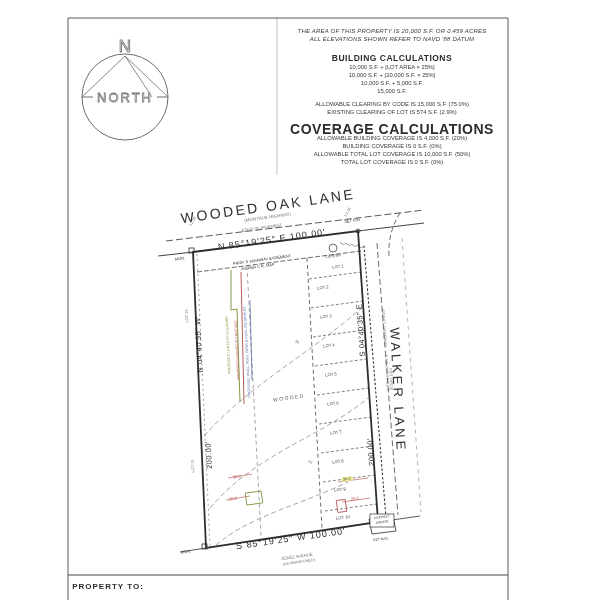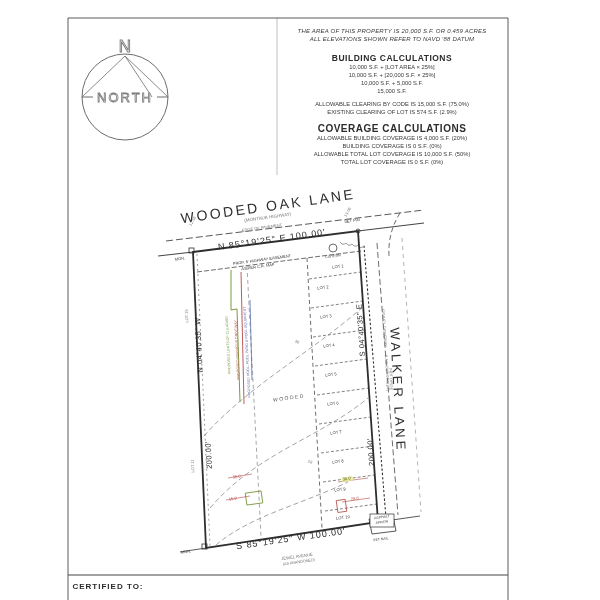--- a/index.html
+++ b/index.html
@@ -100,21 +100,21 @@
   <div class="t hand" style="left:392px;top:39px;font-size:6px;">ALL ELEVATIONS SHOWN REFER TO NAVD '88 DATUM</div>
 
   <div class="t ttl" style="left:392px;top:58px;font-size:8.5px;">BUILDING CALCULATIONS</div>
   <div class="t" style="left:392px;top:68px;font-size:5.8px;">10,000 S.F. + [LOT AREA × 25%]</div>
   <div class="t" style="left:392px;top:76px;font-size:5.8px;">10,000 S.F. + [20,000 S.F. × 25%]</div>
   <div class="t" style="left:392px;top:84px;font-size:5.8px;">10,000 S.F. + 5,000 S.F.</div>
   <div class="t" style="left:392px;top:92px;font-size:5.8px;">15,000 S.F.</div>
   <div class="t" style="left:392px;top:105px;font-size:5.8px;">ALLOWABLE CLEARING BY CODE IS 15,000 S.F. (75.0%)</div>
   <div class="t" style="left:392px;top:113px;font-size:5.8px;">EXISTING CLEARING OF LOT IS 574 S.F. (2.9%)</div>
 
-  <div class="t ttl" style="left:392px;top:129px;font-size:10px;">COVERAGE CALCULATIONS</div>
+  <div class="t ttl" style="left:392px;top:129px;font-size:14px;">COVERAGE CALCULATIONS</div>
   <div class="t" style="left:392px;top:139px;font-size:5.8px;">ALLOWABLE BUILDING COVERAGE IS 4,000 S.F. (20%)</div>
   <div class="t" style="left:392px;top:147px;font-size:5.8px;">BUILDING COVERAGE IS 0 S.F. (0%)</div>
   <div class="t" style="left:392px;top:155px;font-size:5.8px;">ALLOWABLE TOTAL LOT COVERAGE IS 10,000 S.F. (50%)</div>
   <div class="t" style="left:392px;top:163px;font-size:5.8px;">TOTAL LOT COVERAGE IS 0 S.F. (0%)</div>
 
   <div class="t" style="left:268px;top:206px;font-size:14px;letter-spacing:2.5px;color:#2e2e2e;transform:translate(-50%,-50%) rotate(-8deg);">WOODED OAK LANE</div>
   <div class="t gry" style="left:268px;top:218px;font-size:4.5px;transform:translate(-50%,-50%) rotate(-8deg);">(MONTAUK HIGHWAY)</div>
   <div class="t gry" style="left:262px;top:228px;font-size:4px;transform:translate(-50%,-50%) rotate(-8deg);">EDGE OF PAVEMENT</div>
 
   <div class="t" style="left:272px;top:240px;font-size:9px;letter-spacing:1px;color:#2c2c2c;transform:translate(-50%,-50%) rotate(-8deg);">N 85°19'25" E   100.00'</div>
@@ -167,15 +167,15 @@
 
   <div class="t" style="left:291px;top:539px;font-size:9px;letter-spacing:1px;color:#2c2c2c;transform:translate(-50%,-50%) rotate(-8deg);">S 85°19'25" W   100.00'</div>
   <div class="t" style="left:186px;top:552px;font-size:4px;transform:translate(-50%,-50%) rotate(-8deg);">MON.</div>
   <div class="t gry" style="left:297px;top:557px;font-size:4.2px;transform:translate(-50%,-50%) rotate(-8deg);">JEWEL AVENUE</div>
   <div class="t gry" style="left:299px;top:563px;font-size:3.8px;transform:translate(-50%,-50%) rotate(-8deg);">(AS ABANDONED)</div>
 
   <div class="t" style="left:382px;top:518px;font-size:3.5px;transform:translate(-50%,-50%) rotate(-8deg);">ASPHALT</div>
   <div class="t" style="left:382px;top:523px;font-size:3.5px;transform:translate(-50%,-50%) rotate(-8deg);">APRON</div>
   <div class="t" style="left:381px;top:540px;font-size:3.5px;transform:translate(-50%,-50%) rotate(-8deg);">SET NAIL</div>
 
-  <div class="t ttl" style="left:108px;top:587px;font-size:8px;letter-spacing:1px;transform:translate(-50%,-50%);">CERTIFIED TO:</div>
+  <div class="t ttl" style="left:108px;top:587px;font-size:8px;letter-spacing:1px;transform:translate(-50%,-50%);">PROPERTY TO:</div>
 
 </div>
 
 </body></html>

